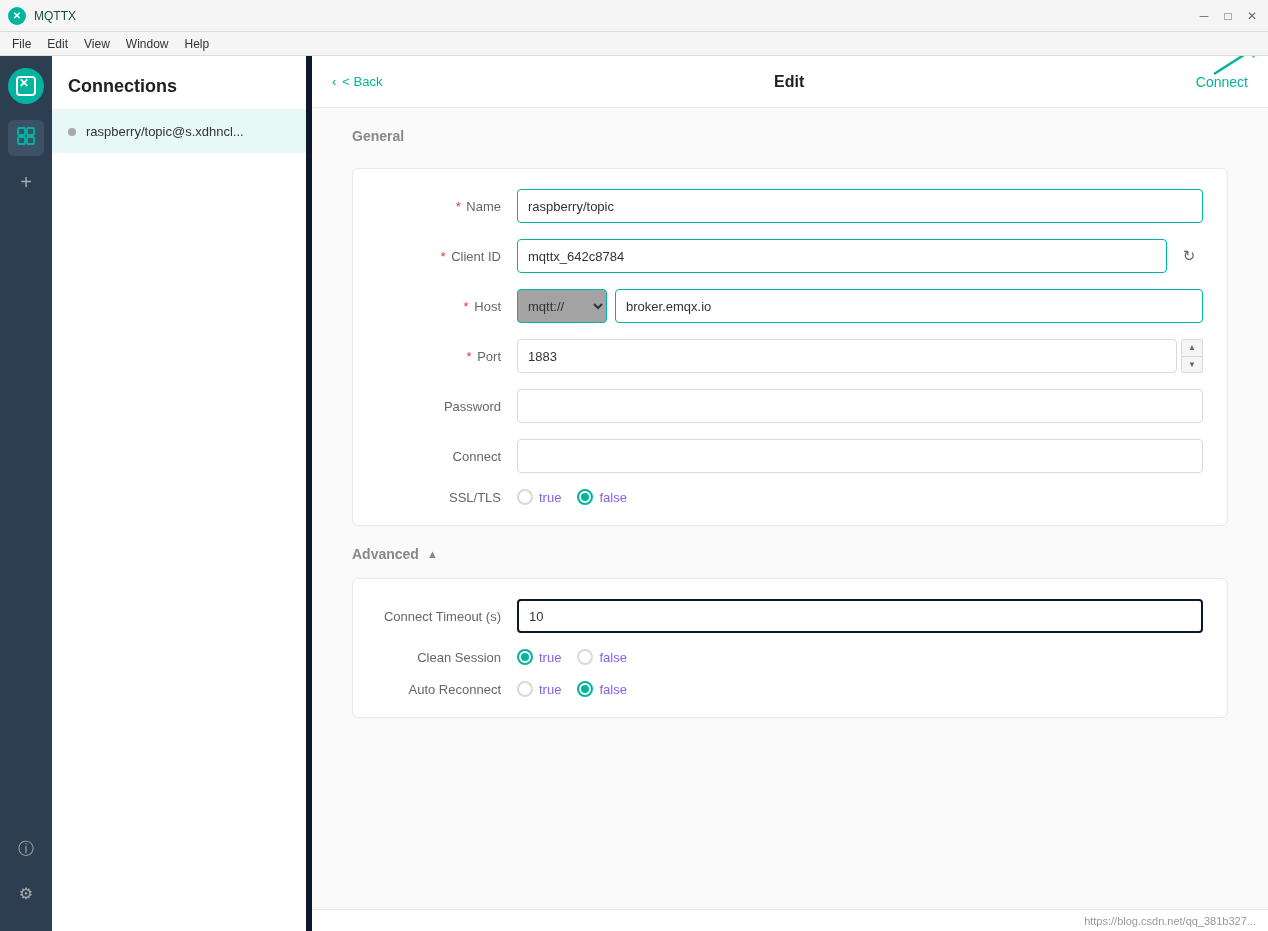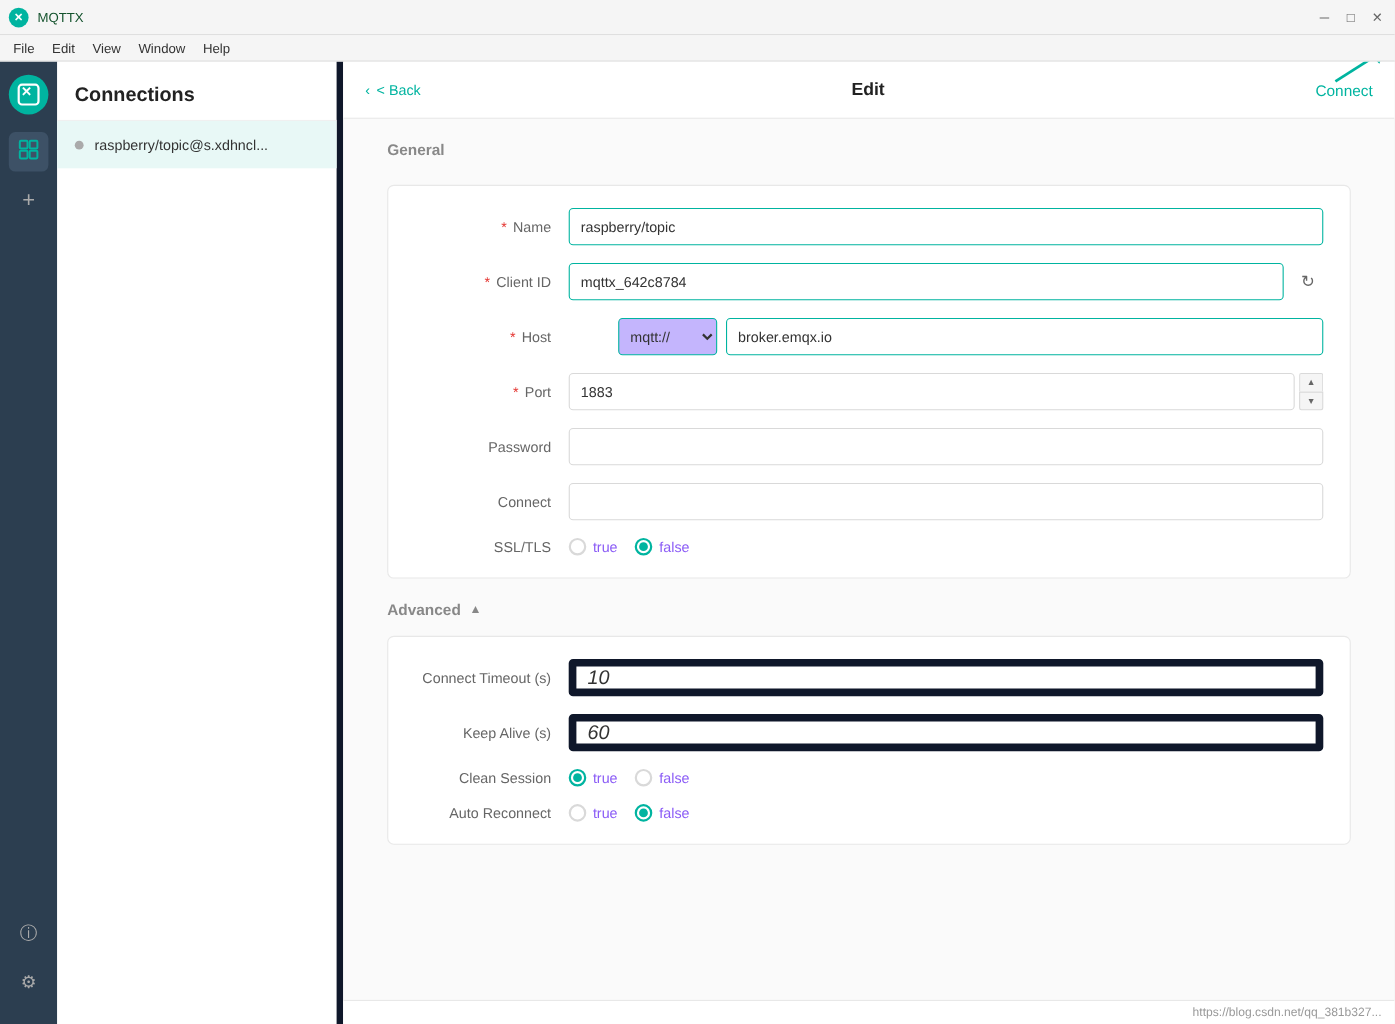--- a/index.html
+++ b/index.html
@@ -223,25 +223,24 @@
     }
     .form-input.plain { border-color: #d9d9d9; }
 
     .host-row { display: flex; align-items: center; gap: 8px; flex: 1; }
     .protocol-select {
       height: 34px;
       border: 1px solid #00b4a0;
       border-radius: 4px;
       padding: 0 6px;
       font-size: 13px;
-      background: #c4b5fd;
+      background: #a3a3a3;
       color: #333;
       cursor: pointer;
       min-width: 90px;
-      margin-left: 45px;
     }
 
     .port-row { display: flex; align-items: center; flex: 1; }
     .port-input {
       flex: 1;
       height: 34px;
       border: 1px solid #d9d9d9;
       border-radius: 4px;
       padding: 0 10px;
       font-size: 13px;
@@ -329,26 +328,25 @@
       flex-shrink: 0;
     }
     .status-url {
       font-size: 11px;
       color: #999;
     }
 
     .number-input {
       flex: 1;
       height: 34px;
-      border: 7px solid #0f172a;
+      border: 2px solid #0f172a;
       border-radius: 4px;
       padding: 0 10px;
-      font-size: 18px;
+      font-size: 13px;
       color: #333;
-      font-style: italic;
     }
   </style>
 </head>
 <body>
 
 <div class="title-bar">
   <div class="title-bar-logo"></div>
   <span class="title-bar-title">MQTTX</span>
   <div class="title-bar-controls">
     <button class="title-bar-btn">─</button>
@@ -508,24 +506,20 @@
         <span class="advanced-arrow">▲</span>
       </div>
 
       <div class="form-card">
 
         <div class="form-row">
           <label class="form-label">Connect Timeout (s)</label>
           <input class="number-input" type="number" value="10" style="">
         </div>
 
-        <div class="form-row">
-          <label class="form-label">Keep Alive (s)</label>
-          <input class="number-input" type="number" value="60" style="">
-        </div>
 
         <div class="form-row">
           <label class="form-label">Clean Session</label>
           <div class="radio-group">
             <label class="radio-item">
               <div class="radio-circle checked"></div>
               <span>true</span>
             </label>
             <label class="radio-item">
               <div class="radio-circle"></div>

